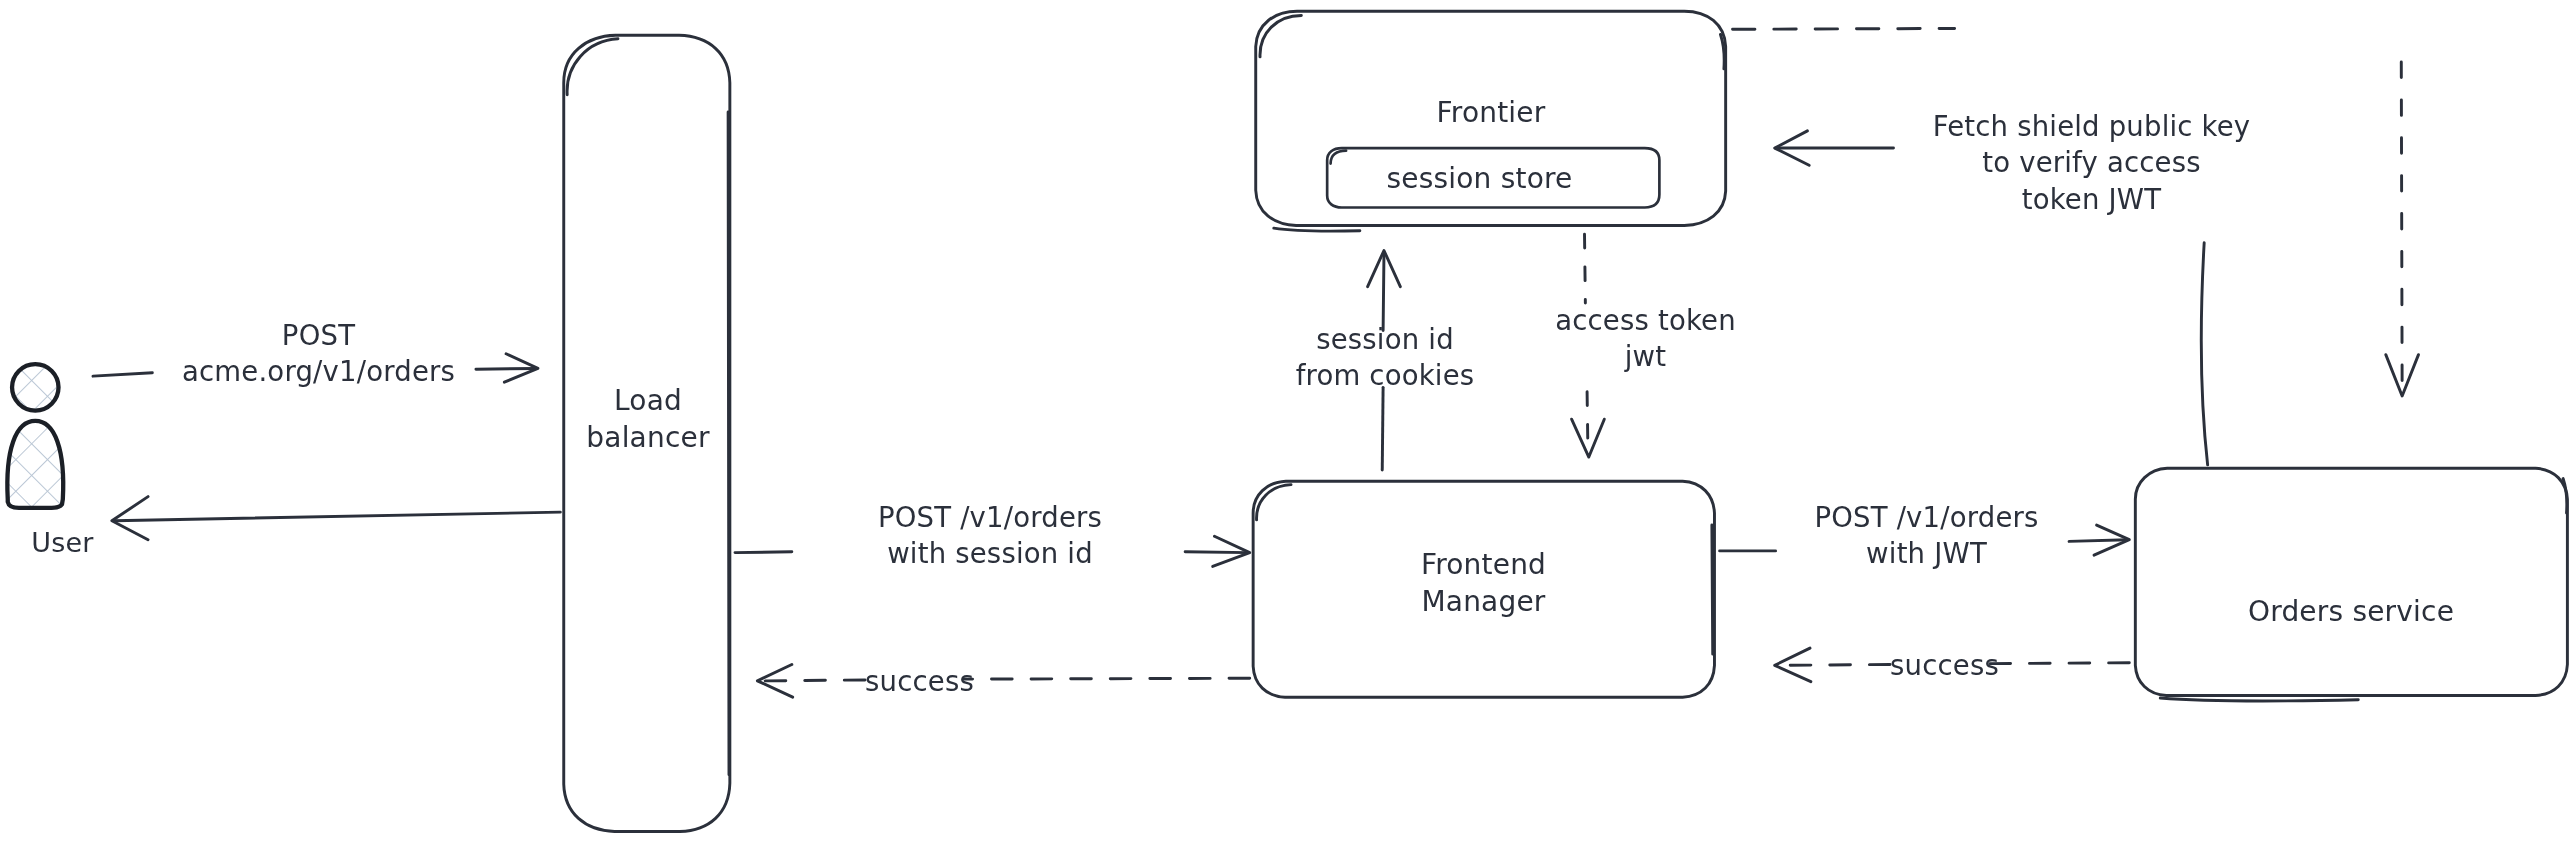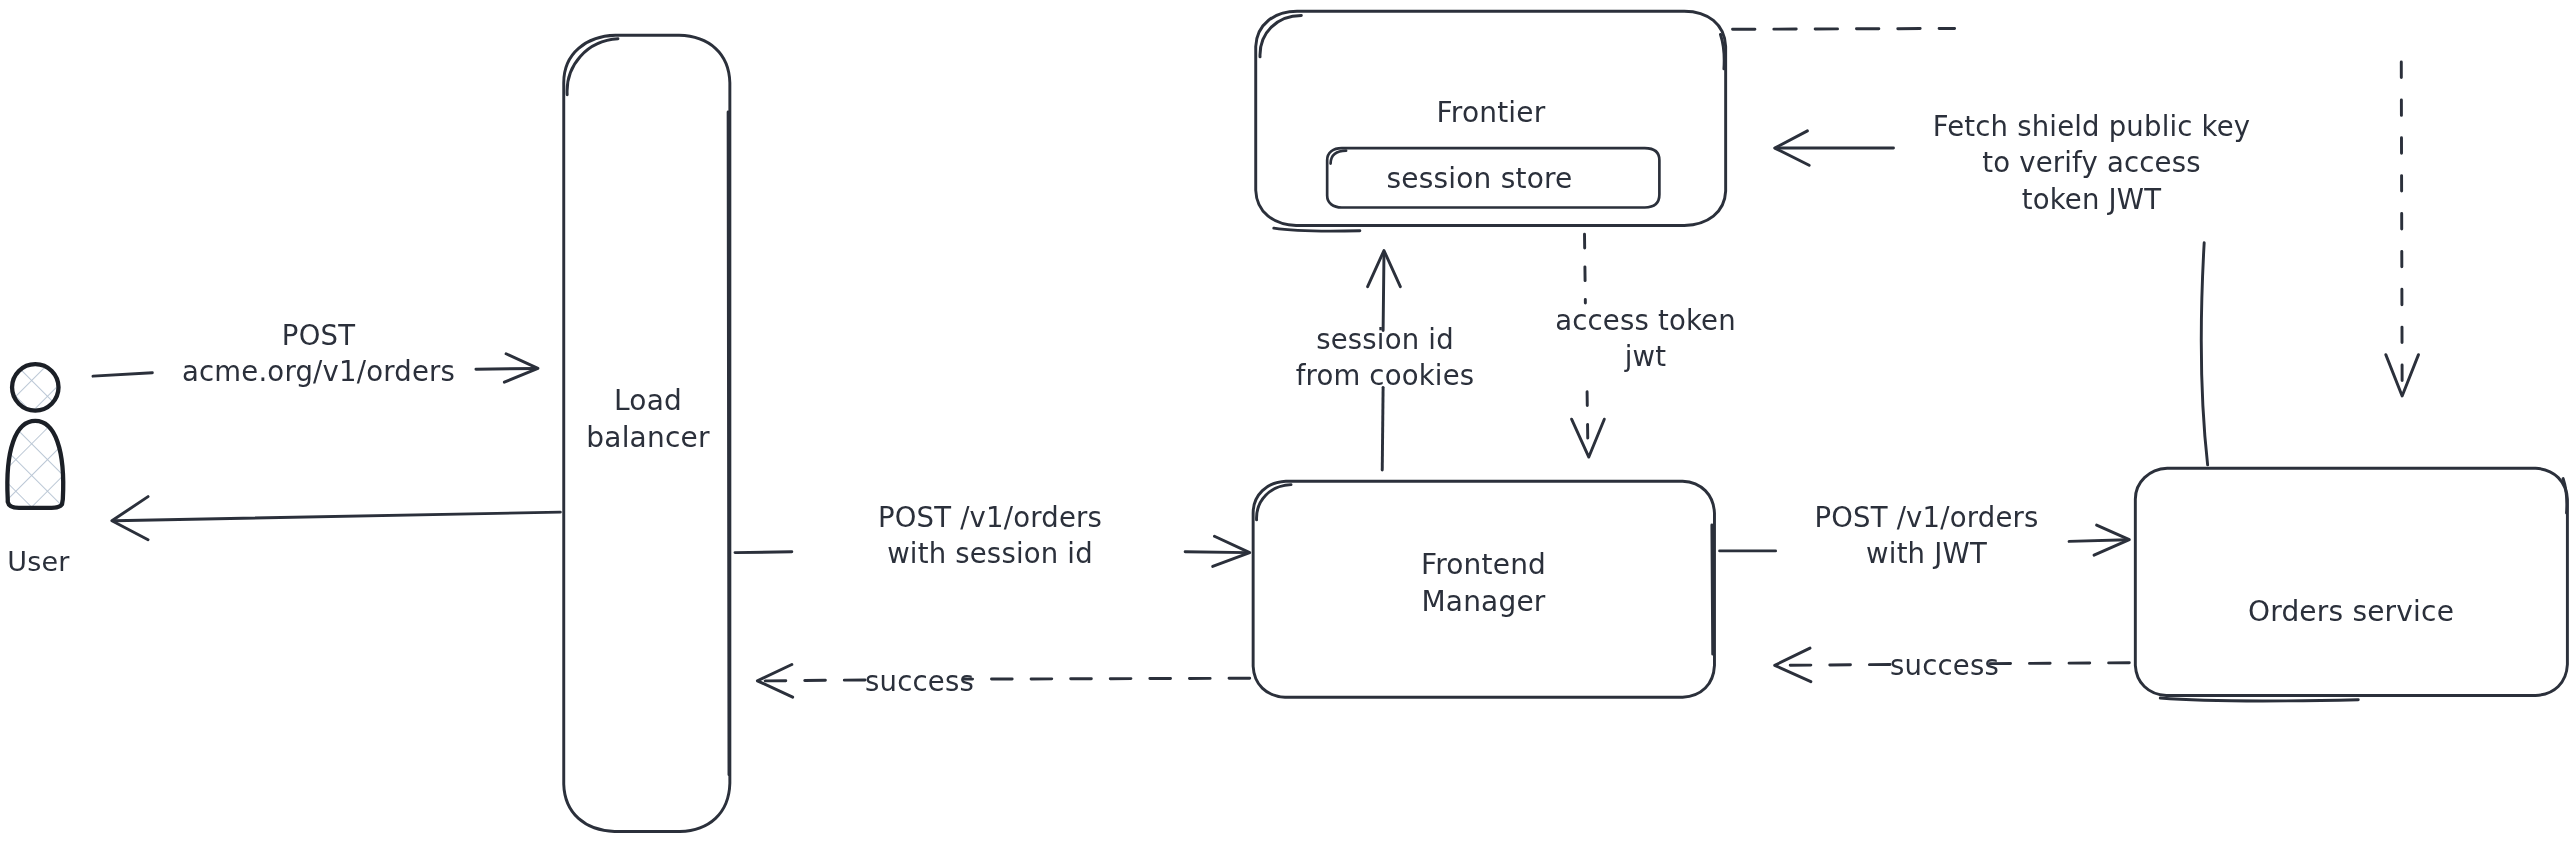--- a/index.html
+++ b/index.html
@@ -152,21 +152,21 @@
 
       <g>
         <path d="M2013 34 L2271 33" stroke-dasharray="26 22"></path>
         <path d="M2790 72 L2791 450" stroke-dasharray="18 26"></path>
         <path d="M2772 412 L2791 460 L2810 412"></path>
       </g>
 
     </g>
   </svg>
 
-  <div class="actor-label" style="left:0px; top:544px; width:77px;">User</div>
+  <div class="actor-label" style="left:0px; top:525px; width:77px;padding-left:24px;">User</div>
 
   <div class="node-label" style="left:564px; top:383px; width:168px;">Load
 balancer</div>
 
   <div class="node-label" style="left:1256px; top:95px; width:470px;">Frontier</div>
 
   <div class="node-label" style="left:1327px; top:161px; width:305px;">session store</div>
 
   <div class="node-label" style="left:1253px; top:547px; width:461px;">Frontend
 Manager</div>

